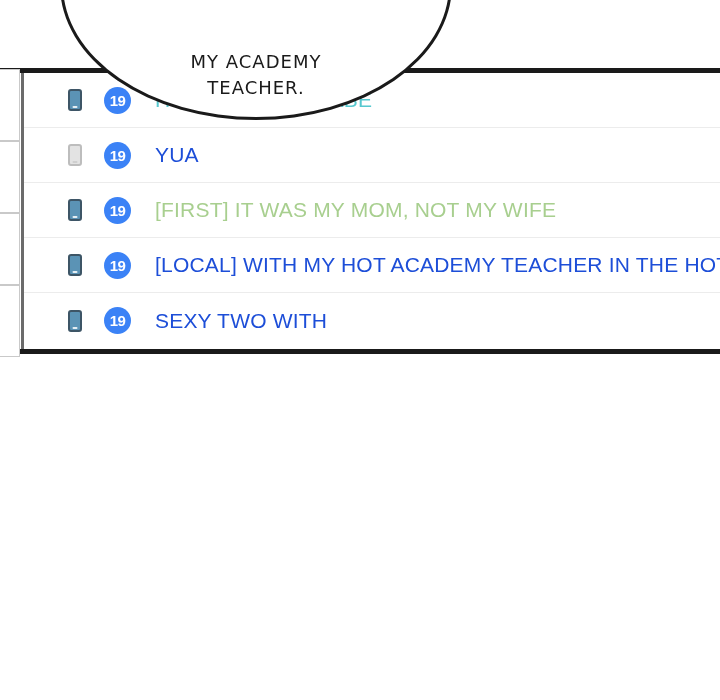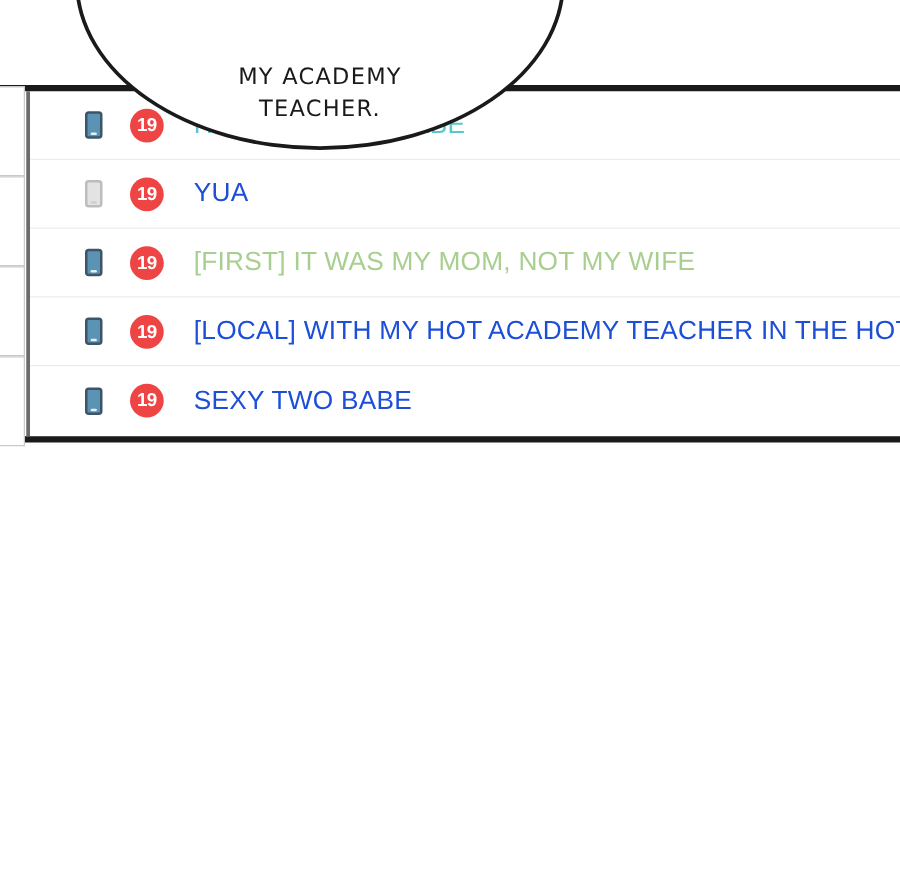--- a/index.html
+++ b/index.html
@@ -127,21 +127,21 @@
     height: 2px;
     border-radius: 1px;
     background: rgba(255,255,255,0.85);
   }
   .device-icon.grey::after { background: #cfcfcf; }
 
   .age-badge {
     width: 27px;
     height: 27px;
     border-radius: 50%;
-    background: #ef4444;
+    background: #3b82f6;
     color: #ffffff;
     font-size: 15px;
     font-weight: bold;
     display: flex;
     align-items: center;
     justify-content: center;
     margin-left: 22px;
     flex: 0 0 auto;
     letter-spacing: -0.5px;
     font-family: "Liberation Sans", sans-serif;
@@ -194,21 +194,21 @@
 
     <div class="row">
       <span class="device-icon blue"></span>
       <span class="age-badge">19</span>
       <span class="row-title">[LOCAL] WITH MY HOT ACADEMY TEACHER IN THE HOTEL</span>
     </div>
 
     <div class="row">
       <span class="device-icon blue"></span>
       <span class="age-badge">19</span>
-      <span class="row-title">SEXY TWO BABE</span>
+      <span class="row-title">SEXY TWO WITH</span>
     </div>
 
   </div>
 </div>
 
 <div id="speech-bubble">
   <div id="bubble-text">MY ACADEMY
 TEACHER.</div>
 </div>
 

